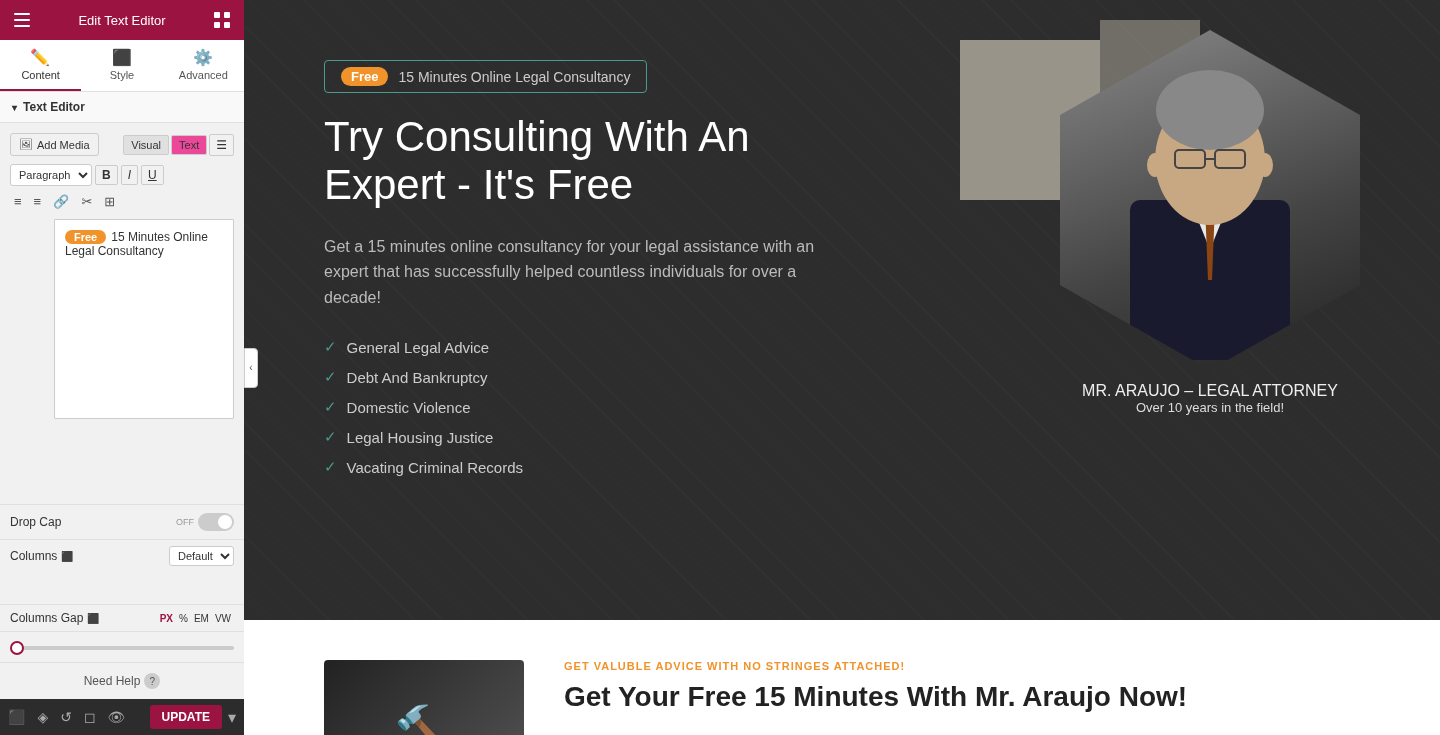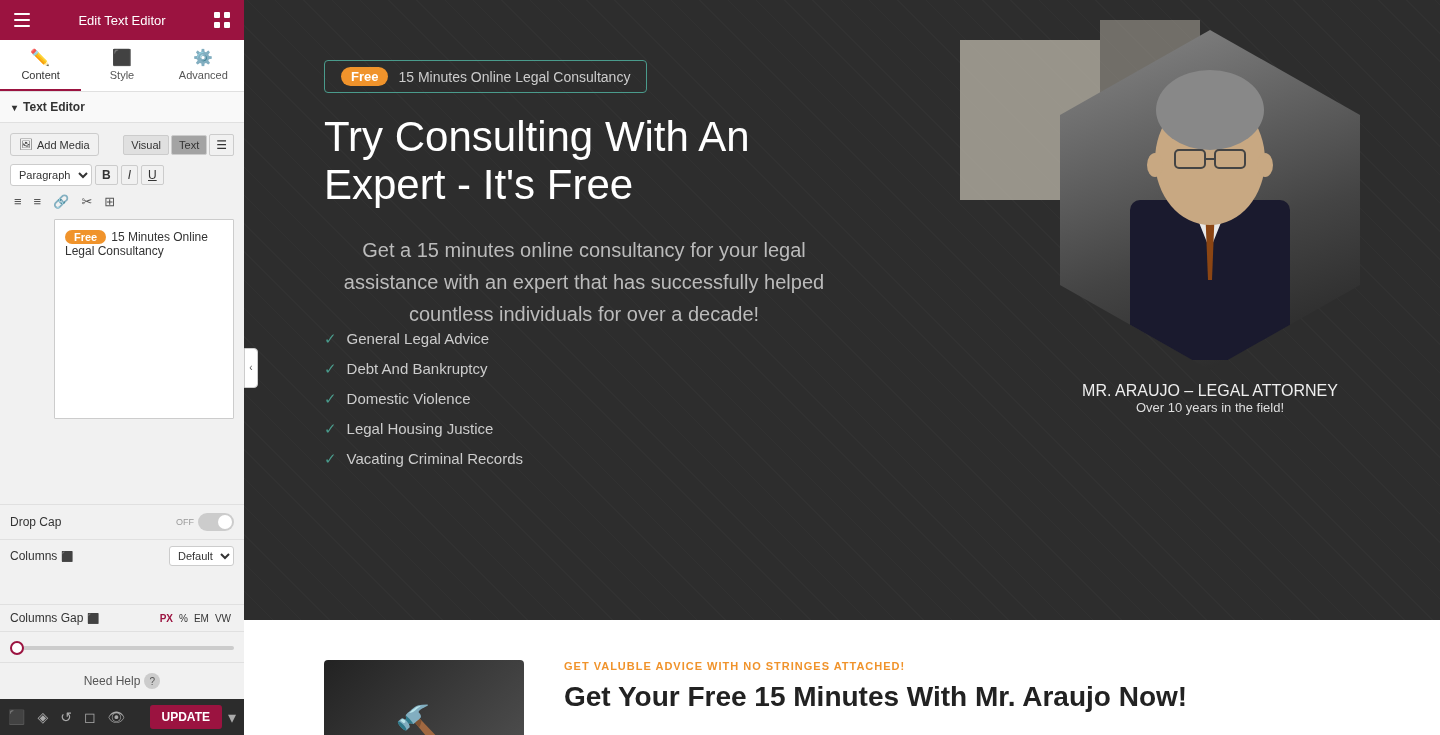--- a/index.html
+++ b/index.html
@@ -96,21 +96,21 @@
       align-items: center;
       gap: 4px;
       color: #333;
     }
     .view-toggle {
       display: flex;
       gap: 2px;
       align-items: center;
     }
     .view-btn {
-      background: #a3a3a3;
+      background: #ec4899;
       border: 1px solid #ccc;
       border-radius: 2px;
       padding: 3px 7px;
       font-size: 11px;
       cursor: pointer;
       color: #333;
     }
     .view-btn.active { background: #e0e0e0; }
     .list-icon-btn {
       background: #f1f1f1;
@@ -418,24 +418,24 @@
     }
 
     .hero-title {
       font-size: 42px;
       font-weight: 400;
       color: #fff;
       line-height: 1.15;
       margin-bottom: 24px;
     }
     .hero-desc {
-      font-size: 20px;
+      font-size: 16px;
       color: #bbb;
       line-height: 1.6;
-      text-align: center;
+      margin-bottom: 28px;
     }
 
     .hero-list {
       list-style: none;
       display: flex;
       flex-direction: column;
       gap: 12px;
     }
     .hero-list li {
       color: #ccc;

